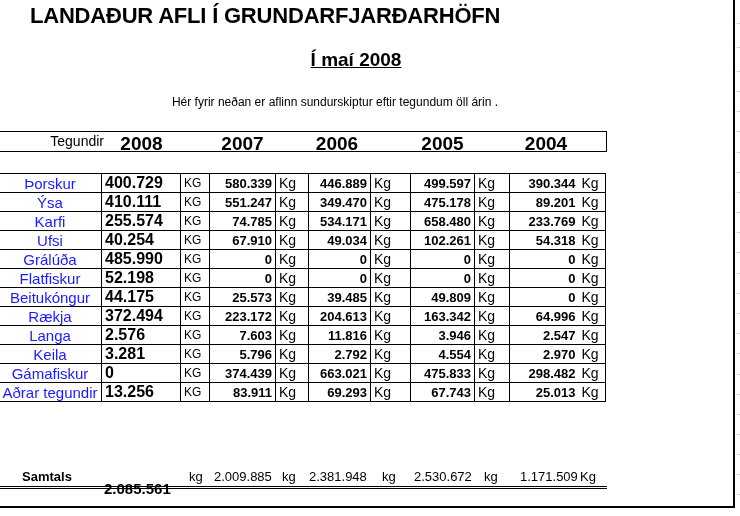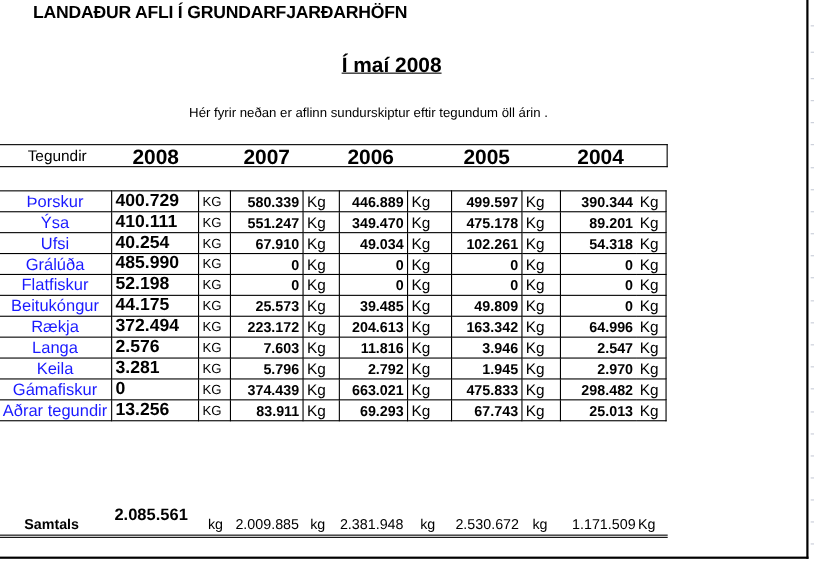--- a/index.html
+++ b/index.html
@@ -7,21 +7,21 @@
     width: 740px; height: 516px; position: relative; overflow: hidden;
     background: #ffffff; font-family: "Liberation Sans", sans-serif; color: #000;
   }
   .frame {
     position: absolute; left: 0; top: 0; width: 735px; height: 508px;
     border-right: 2px solid #000; border-bottom: 2px solid #000; box-sizing: border-box;
   }
   .gridticks { position: absolute; left: 737px; top: 0; width: 3px; height: 516px; }
   .gridticks div { position: absolute; left: 0; width: 3px; height: 1px; background: #c8ccd8; }
   .title {
-    position: absolute; left: 30px; top: 3px; font-size: 16px; font-weight: bold; letter-spacing: -0.2px;
+    position: absolute; left: 30px; top: 3px; font-size: 22px; font-weight: bold; letter-spacing: -0.2px;
   }
   .subtitle {
     position: absolute; left: 0; width: 712px; top: 49px; text-align: center;
     font-size: 19px; font-weight: bold; text-decoration: underline;
   }
   .intro {
     position: absolute; left: 0; width: 670px; top: 95px; text-align: center; font-size: 12px;
   }
   .header-box {
     position: absolute; left: -2px; top: 131px; width: 609px; height: 21px;
@@ -82,21 +82,21 @@
     <div style="top: 454px;"></div>
     <div style="top: 474px;"></div>
     <div style="top: 494px;"></div>
   </div>
 
 <div class="title">LANDAÐUR AFLI Í GRUNDARFJARÐARHÖFN</div>
 <div class="subtitle">Í  maí 2008</div>
 <div class="intro">Hér fyrir neðan er aflinn sundurskiptur eftir tegundum öll árin .</div>
 
 <div class="header-box"></div>
-<div class="hcell" style="left:0;width:104px;">Tegundir</div>
+<div class="hcell" style="left:0;width:104px;text-align:right;">Tegundir</div>
 <div class="hcell bold" style="left:104px;width:75px;">2008</div>
 <div class="hcell bold" style="left:210px;width:65px;">2007</div>
 <div class="hcell bold" style="left:306px;width:62px;">2006</div>
 <div class="hcell bold" style="left:410px;width:65px;">2005</div>
 <div class="hcell bold" style="left:510px;width:72px;">2004</div>
 
 <table class="data">
   <colgroup>
     <col style="width:103px">
       <col style="width:79px">
@@ -131,20 +131,33 @@
         <td class="num">551.247</td>
         <td class="unit">Kg</td>
         <td class="num">349.470</td>
         <td class="unit">Kg</td>
         <td class="num">475.178</td>
         <td class="unit">Kg</td>
         <td class="num nb">89.201</td>
         <td class="unit">Kg</td>
       </tr>
       <tr>
+        <td class="name">Karfi</td>
+        <td class="v08">255.574</td>
+        <td class="unit08">KG</td>
+        <td class="num">74.785</td>
+        <td class="unit">Kg</td>
+        <td class="num">534.171</td>
+        <td class="unit">Kg</td>
+        <td class="num">658.480</td>
+        <td class="unit">Kg</td>
+        <td class="num nb">233.769</td>
+        <td class="unit">Kg</td>
+      </tr>
+      <tr>
         <td class="name">Ufsi</td>
         <td class="v08">40.254</td>
         <td class="unit08">KG</td>
         <td class="num">67.910</td>
         <td class="unit">Kg</td>
         <td class="num">49.034</td>
         <td class="unit">Kg</td>
         <td class="num">102.261</td>
         <td class="unit">Kg</td>
         <td class="num nb">54.318</td>
@@ -216,21 +229,21 @@
         <td class="unit">Kg</td>
       </tr>
       <tr>
         <td class="name">Keila</td>
         <td class="v08">3.281</td>
         <td class="unit08">KG</td>
         <td class="num">5.796</td>
         <td class="unit">Kg</td>
         <td class="num">2.792</td>
         <td class="unit">Kg</td>
-        <td class="num">1.945</td>
+        <td class="num">4.554</td>
         <td class="unit">Kg</td>
         <td class="num nb">2.970</td>
         <td class="unit">Kg</td>
       </tr>
       <tr>
         <td class="name">Gámafiskur</td>
         <td class="v08">0</td>
         <td class="unit08">KG</td>
         <td class="num">374.439</td>
         <td class="unit">Kg</td>
@@ -251,21 +264,21 @@
         <td class="unit">Kg</td>
         <td class="num">67.743</td>
         <td class="unit">Kg</td>
         <td class="num nb">25.013</td>
         <td class="unit">Kg</td>
       </tr>
     </tbody>
 </table>
 
 <div class="totals b" style="left:22px;">Samtals</div>
-<div class="totals b" style="left:104px;font-size:15px;top:460px;">2.085.561</div>
+<div class="totals b" style="left:104px;font-size:15px;top:480px;">2.085.561</div>
 <div class="totals" style="left:189px;">kg</div>
 <div class="totals" style="left:214px;">2.009.885</div>
 <div class="totals" style="left:282px;">kg</div>
 <div class="totals" style="left:309px;">2.381.948</div>
 <div class="totals" style="left:382px;">kg</div>
 <div class="totals" style="left:414px;">2.530.672</div>
 <div class="totals" style="left:484px;">kg</div>
 <div class="totals" style="left:520px;">1.171.509</div>
 <div class="totals" style="left:580px;">Kg</div>
 <div class="dbl"></div>

